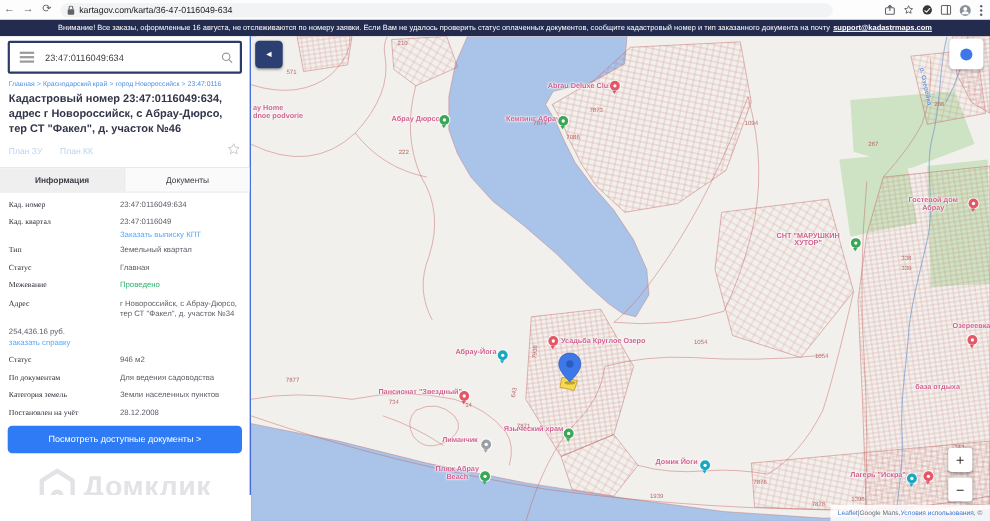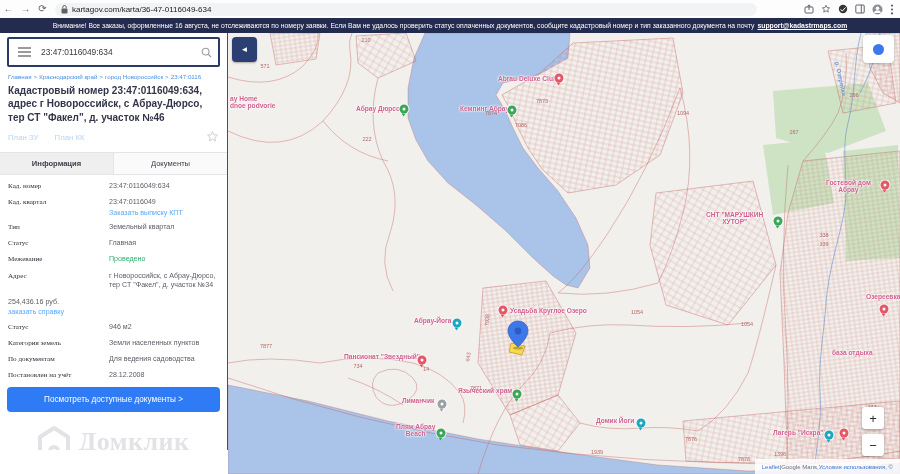--- a/index.html
+++ b/index.html
@@ -43,21 +43,21 @@
   #fields{padding:7px 8px 0;}
   .frow{display:flex;margin-bottom:6.2px;}
   .flabel{width:101px;flex:0 0 101px;font-size:7.1px;color:#2e2e3a;font-family:Liberation Serif, serif;}
   .fvalwrap{flex:1;}
   .fval{font-size:7.1px;color:#5c5c68;line-height:1.4;}
   .fval.green{color:var(--green);}
   .flink{display:block;font-size:7.1px;color:var(--link-blue);margin-top:1px;cursor:pointer;}
   #cta-button{margin:6px 7px 0;width:213px;height:25px;background:var(--btn-blue);border:none;
     border-radius:4px;color:#fff;font-size:8.2px;font-family:"Liberation Sans",sans-serif;
     display:flex;align-items:center;justify-content:center;cursor:pointer;}
-  #watermark{margin-top:13px;display:flex;align-items:center;justify-content:center;gap:7px;font-family:Liberation Serif, serif;}
+  #watermark{margin-top:13px;display:flex;align-items:center;justify-content:center;gap:7px;}
   #watermark-text{font-size:26px;font-weight:700;color:#e3e3e7;letter-spacing:.5px;}
   
   #map{position:absolute;left:228px;top:33px;width:672px;height:441px;background:var(--land);overflow:hidden;}
   #map-svg{position:absolute;left:0;top:0;}
   .water{fill:var(--water);stroke:var(--parcel-red);stroke-width:.6;stroke-opacity:.55;}
   .garea{fill:var(--green-area);}
   .pgrid{fill:none;stroke:var(--parcel-red);stroke-width:.45;}
   .pr{stroke:var(--parcel-red);stroke-width:.5;stroke-opacity:.8;}
   .ln{fill:none;stroke:var(--parcel-red);stroke-width:.55;opacity:.75;}
   .riv{fill:none;stroke:var(--river-blue);stroke-width:1;opacity:.65;}
@@ -207,29 +207,29 @@
           <span class="flink">заказать справку</span>
         </div>
       </div>
       <div class="frow">
         <div class="flabel">Статус</div>
         <div class="fvalwrap">
           <div class="fval">946 м2</div>
         </div>
       </div>
       <div class="frow">
+        <div class="flabel">По документам</div>
+        <div class="fvalwrap">
+          <div class="fval">Для ведения садоводства</div>
+        </div>
+      </div>
+      <div class="frow">
         <div class="flabel">Категория земель</div>
         <div class="fvalwrap">
           <div class="fval">Земли населенных пунктов</div>
-        </div>
-      </div>
-      <div class="frow">
-        <div class="flabel">По документам</div>
-        <div class="fvalwrap">
-          <div class="fval">Для ведения садоводства</div>
         </div>
       </div>
       <div class="frow">
         <div class="flabel">Постановлен на учёт</div>
         <div class="fvalwrap">
           <div class="fval">28.12.2008</div>
         </div>
       </div>
     </div>
   <div id="cta-button">Посмотреть доступные документы &gt;</div>

